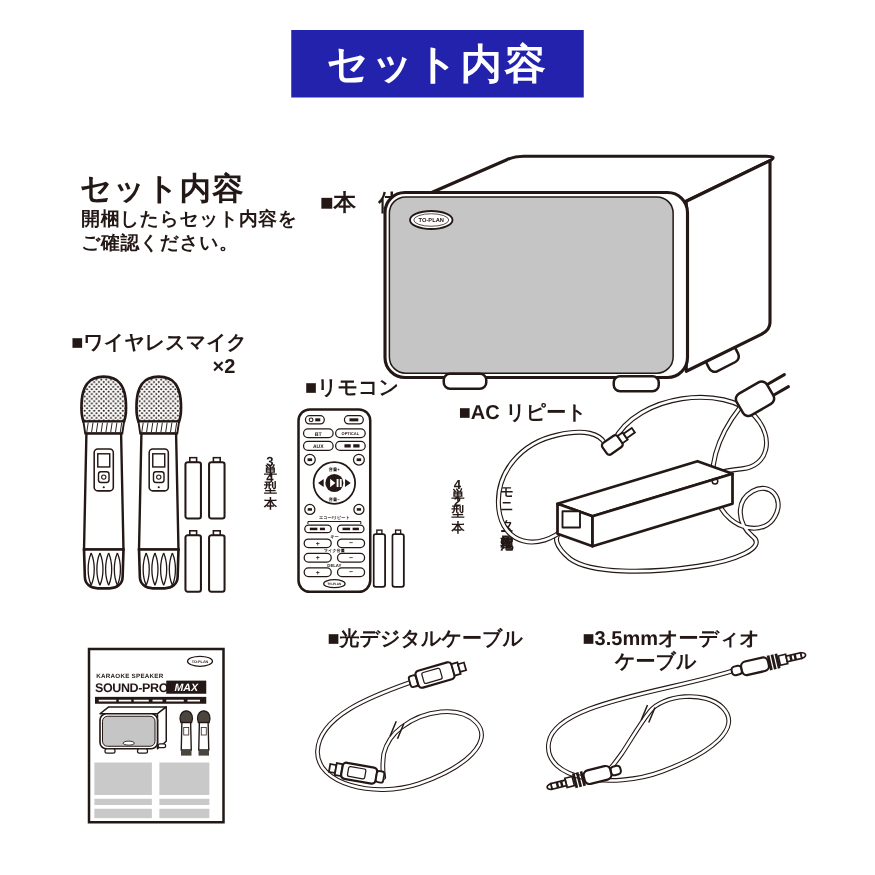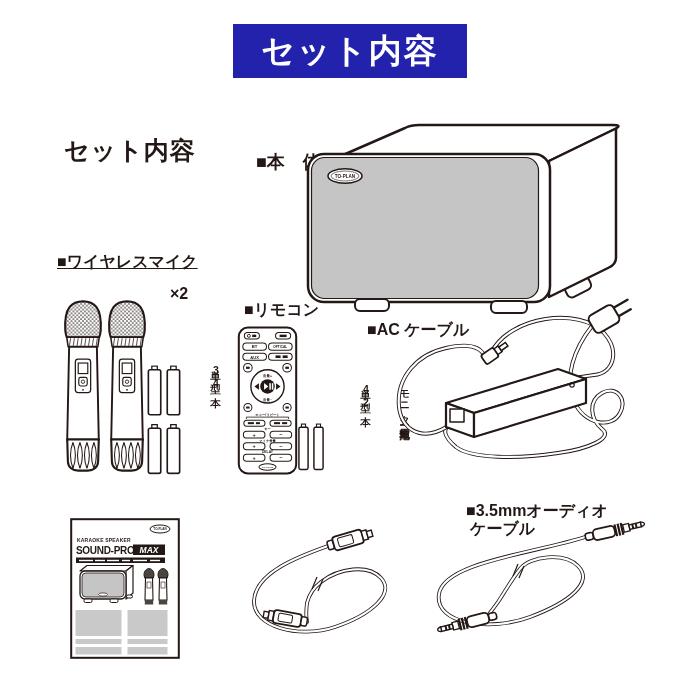--- a/index.html
+++ b/index.html
@@ -18,28 +18,28 @@
     background:#2222ac;
     display:flex; align-items:center; justify-content:center;
   }
   .banner-title { color:#fff; font-size:33px; font-weight:bold; letter-spacing:2px; }
 
   .intro-heading { left:64px; top:134px; font-size:25px; font-weight:bold; letter-spacing:1px; }
   .intro-body { left:65px; top:166px; font-size:15px; font-weight:bold; line-height:19px; letter-spacing:0.5px; }
 
   .item-label { font-size:16px; font-weight:bold; white-space:nowrap; }
   .lbl-main   { left:256px; top:150px; font-size:18px; }
-  .lbl-mic    { left:57px;  top:252px;text-decoration:underline; }
+  .lbl-mic    { left:57px;  top:264px; }
   .lbl-mic-qty{ left:170px; top:285px; font-size:16px; }
   .lbl-remote { left:244px; top:300px; }
   .lbl-ac     { left:367px; top:320px; }
   .lbl-manual { left:56px;  top:497px; }
   .lbl-opt    { left:262px; top:501px; }
   .lbl-aud1   { left:466px; top:501px; }
-  .lbl-aud2   { left:470px; top:519px; }
+  .lbl-aud2   { left:492px; top:519px; }
 
   .vtext {
     writing-mode:vertical-rl;
     text-orientation:upright;
     font-size:10.5px; font-weight:bold;
     letter-spacing:0.5px; line-height:13px;
     white-space:pre;
   }
   .vtext span { display:block; }
   .vt-mic    { left:183px; top:363px; height:112px; }
@@ -101,21 +101,22 @@
       </symbol>
     </defs>
   </svg>
 
   <div class="abs banner">
     <span class="banner-title">セット内容</span>
   </div>
 
   <h1 class="abs intro-heading">セット内容</h1>
   <p class="abs intro-body">
-    <br>
+    <span>開梱したらセット内容を</span><br>
+    <span>ご確認ください。</span>
   </p>
 
   <div class="abs item-label lbl-main">■本　体</div>
   <svg class="abs" style="left:303px; top:112px" width="332" height="202" viewBox="0 0 332 202">
     <path d="M 24,50 L 102,16 Q 108,13 116,13 L 310,13 Q 319,13 313,16.5 L 246,49 Z" fill="#fff" stroke="#231815" stroke-width="2.5" stroke-linejoin="round"></path>
     <g transform="rotate(-27 275 175)">
       <rect x="262" y="168" width="26" height="14" rx="5" fill="#fff" stroke="#231815" stroke-width="2"></rect>
     </g>
     <path d="M 246,49 L 313,16.5 L 313,146 Q 313,152 306,155.5 L 246,185 Z" fill="#fff" stroke="#231815" stroke-width="2.5" stroke-linejoin="round"></path>
     <rect x="5" y="42" width="242" height="148" rx="16" fill="#fff" stroke="#231815" stroke-width="2.5"></rect>
@@ -218,21 +219,21 @@
   </svg>
   <svg class="abs" style="left:298px; top:421px" width="26" height="52" viewBox="0 0 26 52">
     <use href="#battAAA" x="0" y="2" width="11" height="48"></use>
     <use href="#battAAA" x="15" y="2" width="11" height="48"></use>
   </svg>
   <div class="abs vtext vt-remote">
     <span>モニター用乾電池</span>
     <span>単4型2本</span>
   </div>
 
-  <div class="abs item-label lbl-ac">■AC ケーブル</div>
+  <div class="abs item-label lbl-ac">■AC リピート</div>
   <svg class="abs" style="left:388px; top:297px" width="258" height="196" viewBox="0 0 258 196">
     <g>
       <path d="M 103,56 C 122,18 192,10 216,36 C 232,54 226,76 206,78 C 168,82 150,96 148,112" class="ink-stroke" stroke-width="4" stroke-linecap="round"></path>
       <path d="M 103,56 C 122,18 192,10 216,36 C 232,54 226,76 206,78 C 168,82 150,96 148,112" stroke="#fff" fill="none" stroke-width="2.2" stroke-linecap="round"></path>
       <path d="M 204,29 C 186,52 176,80 186,104 C 196,128 224,132 232,116 C 240,102 228,88 214,96 C 200,104 202,122 214,132 C 226,141 200,152 170,156 C 130,162 84,162 68,150 C 56,140 54,132 62,127" class="ink-stroke" stroke-width="4" stroke-linecap="round"></path>
       <path d="M 204,29 C 186,52 176,80 186,104 C 196,128 224,132 232,116 C 240,102 228,88 214,96 C 200,104 202,122 214,132 C 226,141 200,152 170,156 C 130,162 84,162 68,150 C 56,140 54,132 62,127" stroke="#fff" fill="none" stroke-width="2.2" stroke-linecap="round"></path>
       <path d="M 66,124 C 42,146 14,138 11,110 C 8,80 30,57 58,51 C 80,46 92,50 96,58" class="ink-stroke" stroke-width="4" stroke-linecap="round"></path>
       <path d="M 66,124 C 42,146 14,138 11,110 C 8,80 30,57 58,51 C 80,46 92,50 96,58" stroke="#fff" fill="none" stroke-width="2.2" stroke-linecap="round"></path>
     </g>
     <g stroke-linejoin="round">
@@ -294,20 +295,21 @@
     <g fill="#c9c9c9">
       <rect x="5.5" y="92" width="46" height="26"></rect>
         <rect x="57.5" y="92" width="40" height="26"></rect>
       <rect x="5.5" y="121" width="46" height="5"></rect>
         <rect x="57.5" y="121" width="40" height="5"></rect>
       <rect x="5.5" y="129" width="46" height="7.5"></rect>
         <rect x="57.5" y="129" width="40" height="7.5"></rect>
     </g>
   </svg>
 
+  <div class="abs item-label lbl-opt">■光デジタルケーブル</div>
   <svg class="abs" style="left:247px; top:519px" width="176" height="133" viewBox="0 0 176 133">
     <g>
       <path d="M 81,27 C 50,38 8,54 7,82 C 6,108 52,120 88,108 C 126,95 148,74 134,59 C 121,45 92,49 74,63 C 66,69 62,76 60,84 C 59,92 59,98 60,103" class="ink-stroke" stroke-width="3.8" stroke-linecap="round"></path>
       <path d="M 81,27 C 50,38 8,54 7,82 C 6,108 52,120 88,108 C 126,95 148,74 134,59 C 121,45 92,49 74,63 C 66,69 62,76 60,84 C 59,92 59,98 60,103" stroke="#fff" fill="none" stroke-width="2.1" stroke-linecap="round"></path>
       <path d="M 70,58 L 65,70 M 76,60 L 71,72" class="ink-stroke" stroke-width="1.2"></path>
     </g>
     <g transform="translate(101,21) rotate(-16)">
       <rect x="-21" y="-4.5" width="6" height="9" rx="2" fill="#fff" stroke="#231815" stroke-width="1.5"></rect>
       <rect x="-15" y="-7" width="30" height="14" rx="3" fill="#fff" stroke="#231815" stroke-width="1.8"></rect>
       <rect x="-10" y="-4.5" width="15" height="9" rx="1.5" fill="none" stroke="#231815" stroke-width="1"></rect>

